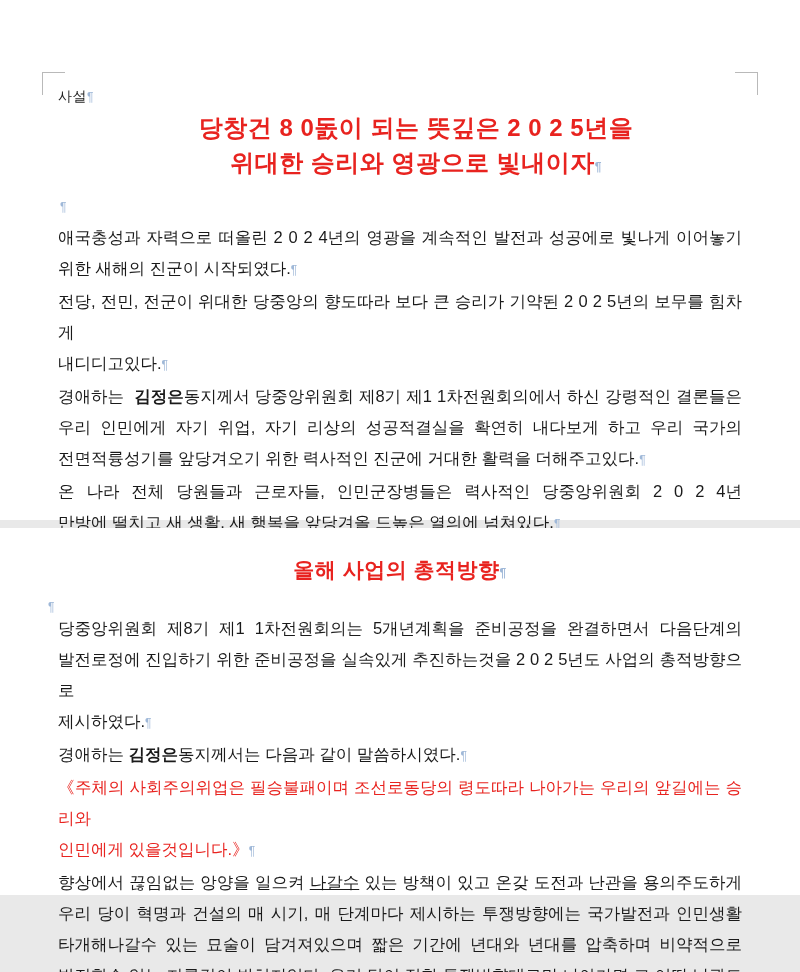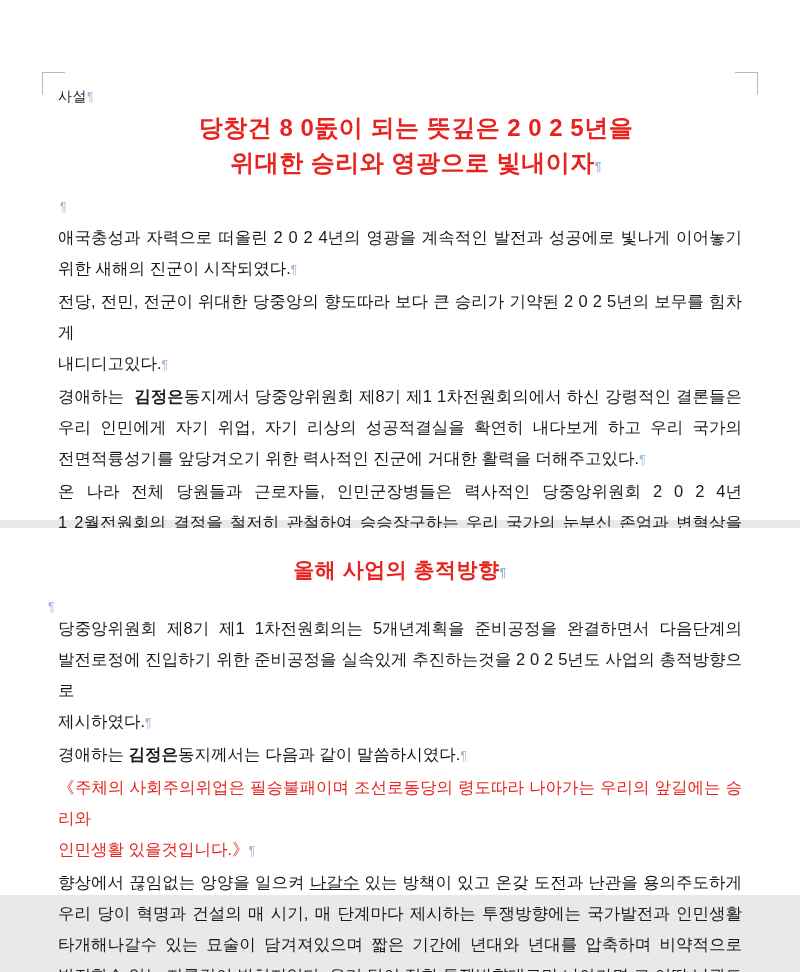--- a/index.html
+++ b/index.html
@@ -153,21 +153,20 @@
     </p>
 
     <p>
       <span class="j" style="display:block">경애하는&nbsp; <b class="name">김정은</b>동지께서 당중앙위원회 제8기 제1 1차전원회의에서 하신 강령적인 결론들은</span>
       <span class="j" style="display:block">우리 인민에게 자기 위업, 자기 리상의 성공적결실을 확연히 내다보게 하고 우리 국가의</span>
       <span class="jl" style="display:block"><span>전면적륭성기를 앞당겨오기 위한 력사적인 진군에 거대한 활력을 더해주고있다.</span><span class="pilcrow">¶</span></span>
     </p>
 
     <p>
       <span class="j" style="display:block">온 나라 전체 당원들과 근로자들, 인민군장병들은 력사적인 당중앙위원회 2 0 2 4년</span>
-      <span class="j" style="display:block">1 2월전원회의 결정을 철저히 관철하여 승승장구하는 우리 국가의 눈부신 존엄과 변혁상을</span>
       <span class="jl" style="display:block"><span>만방에 떨치고 새 생활, 새 행복을 앞당겨올 드높은 열의에 넘쳐있다.</span><span class="pilcrow">¶</span></span>
     </p>
 
   </div>
 </div>
 
 <div class="page-gap"></div>
 
 <div class="page page-two">
   <div class="sub-headline"><span>올해 사업의 총적방향</span><span class="pilcrow">¶</span></div>
@@ -181,21 +180,21 @@
       <span class="j" style="display:block">발전로정에 진입하기 위한 준비공정을 실속있게 추진하는것을 2 0 2 5년도 사업의 총적방향으로</span>
       <span class="jl" style="display:block"><span>제시하였다.</span><span class="pilcrow">¶</span></span>
     </p>
 
     <p>
       <span class="jl" style="display:block">경애하는 <b class="name">김정은</b>동지께서는 다음과 같이 말씀하시였다.<span class="pilcrow">¶</span></span>
     </p>
 
     <p class="quote">
       <span class="j" style="display:block">《주체의 사회주의위업은 필승불패이며 조선로동당의 령도따라 나아가는 우리의 앞길에는 승리와</span>
-      <span class="jl" style="display:block"><span>인민생활 있을것입니다.》</span><span class="pilcrow">¶</span></span>
+      <span class="jl" style="display:block"><span>인민에게 있을것입니다.》</span><span class="pilcrow">¶</span></span>
     </p>
 
     <p>
       <span class="j" style="display:block">향상에서 끊임없는 앙양을 일으켜 <span class="u">나갈수</span> 있는 방책이 있고 온갖 도전과 난관을 용의주도하게</span>
       <span class="j" style="display:block">우리 당이 혁명과 건설의 매 시기, 매 단계마다 제시하는 투쟁방향에는 국가발전과 인민생활</span>
       <span class="j" style="display:block">타개해나갈수 있는 묘술이 담겨져있으며 짧은 기간에 년대와 년대를 압축하며 비약적으로</span>
       <span class="j" style="display:block">발전할수 있는 지름길이 밝혀져있다. <span class="u">우리</span> 당이 정한 투쟁방향대로만 나아가면 그 어떤 난관도</span>
 
     </p>
 

